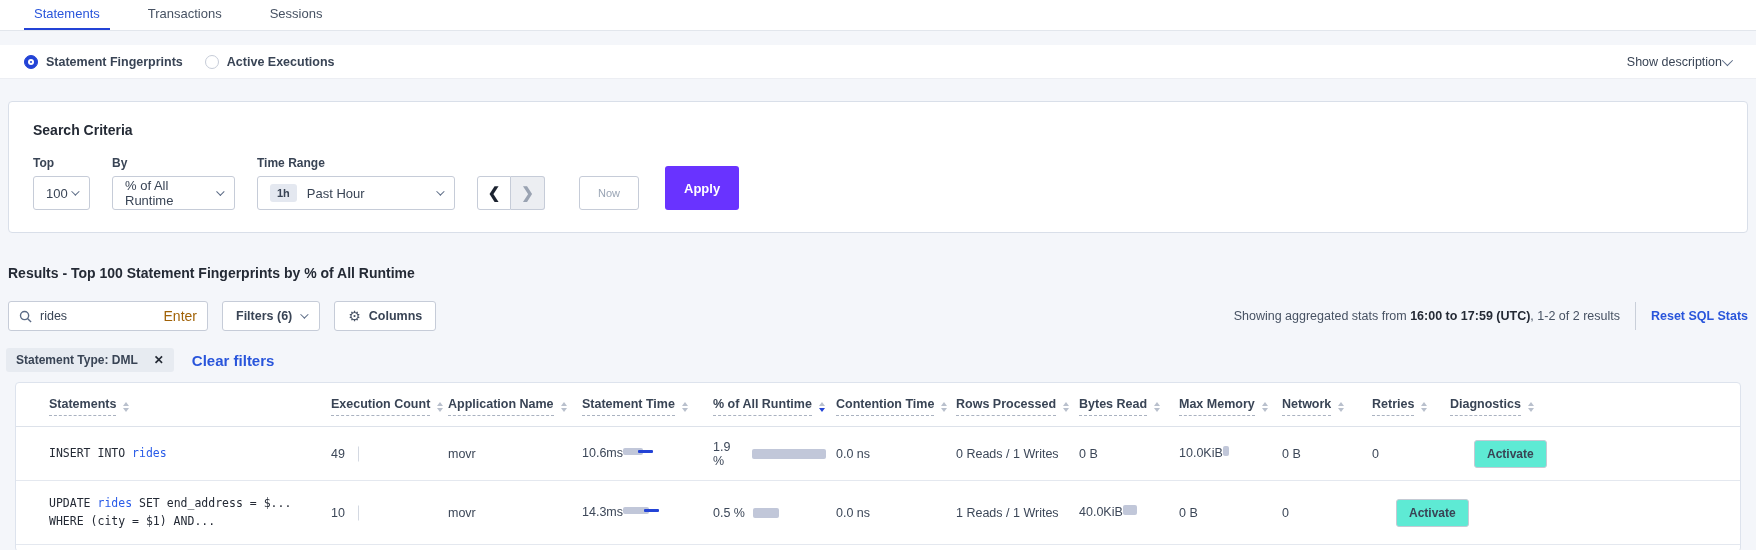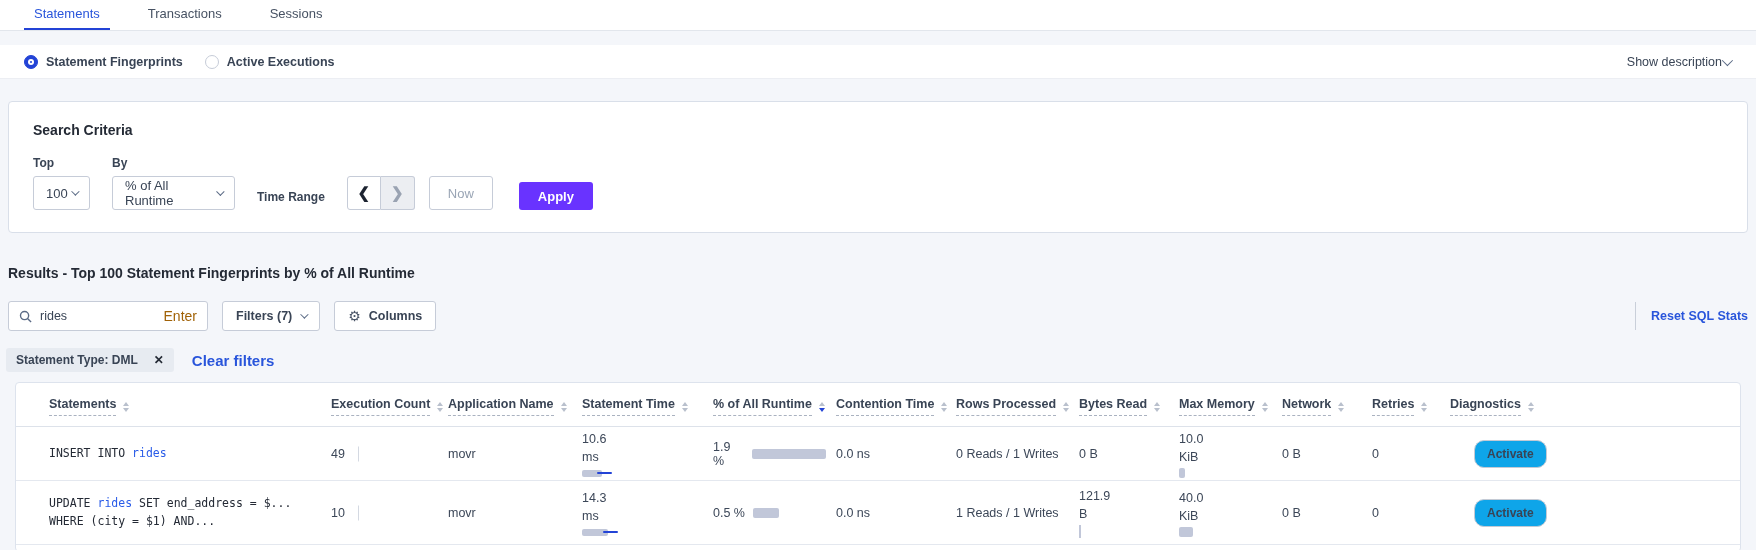--- a/index.html
+++ b/index.html
@@ -71,25 +71,25 @@
   .arrow-group { display:flex; margin-right:14px; }
   .arrow-btn {
     width:34px; height:34px; border:1px solid #c6ccd8; background:#fff;
     display:flex; align-items:center; justify-content:center; cursor:pointer;
     font-size:15px; font-weight:700; color:#1c2330;
   }
   .arrow-btn.prev { border-radius:3px 0 0 3px; }
   .arrow-btn.next { border-radius:0 3px 3px 0; border-left:none; background:#eceef2; color:#9aa3b2; cursor:default; }
   .now-btn {
     height:34px; border:1px solid #c6ccd8; background:#fff; border-radius:3px;
-    padding:0 18px; color:#9aa5b5; font-size:13px; cursor:pointer; margin-right:26px;
-    display:flex; align-items:center;
+    padding:0 18px; color:#9aa5b5; font-size:11px; cursor:pointer; margin-right:26px;
+    display:flex; align-items:center;margin-left:20px;
   }
   .apply-btn {
-    height:28px; background:#6933ff; border:none; border-radius:3px;
+    height:44px; background:#6933ff; border:none; border-radius:3px;
     padding:0 19px; color:#fff; font-size:13px; font-weight:700; cursor:pointer;
     display:flex; align-items:center;
   }
   
   .results-heading { margin:32px 8px 0; font-size:14px; font-weight:700; color:#242a35; }
   .controls-row { margin:20px 8px 0; display:flex; align-items:center; }
   .search-box {
     width:200px; height:30px; border:1px solid #c6ccd8; border-radius:3px; background:#fff;
     display:flex; align-items:center; padding:0 10px; margin-right:14px;
   }
@@ -144,29 +144,29 @@
   .row-2 { height:64px; }
   .cell { font-size:12.5px; color:#3c4758; padding-right:10px; }
   .sql {
     font-family:"DejaVu Sans Mono", monospace; font-size:11.5px; color:#242a35;
     line-height:1.55; cursor:pointer; padding-right:16px;
   }
   .sql .tbl { color:#2a5ce8; }
   .count-cell { position:relative; }
   .count-tick { position:absolute; left:27px; top:50%; transform:translateY(-50%);
     width:1px; height:15px; background:#d4d9e2; }
-  .stacked { display:flex; flex-direction:column; line-height:1.45; }
+  .stacked { display:flex; flex-direction:row; line-height:1.45; }
   .bar-wrap { position:relative; margin-top:3px; height:8px; display:flex; align-items:center; }
   .bar { background:#c1c7d9; border-radius:2px; height:7px; }
   .bar.tall { height:10px; }
   .blue-line { height:2.5px; background:#2343d6; width:15px; margin-left:-5px; border-radius:1px; }
   .inline-bar-cell { display:flex; align-items:center; gap:8px; }
   .vbar { width:3px; height:13px; background:#c1c7d9; margin-top:2px; }
   .activate-btn {
-    height:28px; border:1px solid #c4cad4; border-radius:10px; background:#0ea5e9;
+    height:28px; border:1px solid #c4cad4; border-radius:3px; background:#5eead4;
     padding:0 12px; font-size:12px; font-weight:700; color:#394455; cursor:pointer;
     margin-left:24px;
   }
   .diag-cell { display:flex; }
 </style>
 </head>
 <body>
 
 <div class="tabbar">
   <div class="tab active">Statements</div>
@@ -201,20 +201,25 @@
     </div>
     <div class="field">
       <div class="field-label">By</div>
       <div class="select sel-by">
         <span>% of All Runtime</span>
         <span class="chev small"></span>
       </div>
     </div>
     <div class="field">
       <div class="field-label">Time Range</div>
+      <div class="select sel-range">
+        <span class="range-badge">1h</span>
+        <span>Past Hour</span>
+        <span class="chev small"></span>
+      </div>
     </div>
     <div class="arrow-group">
       <div class="arrow-btn prev">❮</div>
       <div class="arrow-btn next">❯</div>
     </div>
     <button class="now-btn">Now</button>
     <button class="apply-btn">Apply</button>
   </div>
 </div>
 
@@ -223,28 +228,29 @@
 <div class="controls-row">
   <div class="search-box">
     <svg width="13" height="13" viewBox="0 0 14 14">
       <circle cx="6" cy="6" r="4.4" fill="none" stroke="#5a6a85" stroke-width="1.5"></circle>
       <line x1="9.4" y1="9.4" x2="13" y2="13" stroke="#5a6a85" stroke-width="1.5"></line>
     </svg>
     <input type="text" value="rides" style="">
     <span class="enter-hint">Enter</span>
   </div>
   <div class="ctl-btn">
-    <span>Filters (7)</span>
+    <span>Filters (6)</span>
     <span class="chev small"></span>
   </div>
   <div class="ctl-btn">
     <span class="gear">⚙</span>
     <span>Columns</span>
   </div>
   <div class="stats-right">
+    <span class="stats-summary"><span>Showing aggregated stats from </span><b>16:00 to 17:59 (UTC)</b><span>, 1-2 of 2 results</span></span>
     <span class="v-divider"></span>
     <span class="reset-link">Reset SQL Stats</span>
   </div>
 </div>
 
 <div class="chip-row">
   <div class="chip">
     <span>Statement Type: DML</span>
     <span class="chip-x">✕</span>
   </div>
@@ -390,25 +396,20 @@
         <span class="blue-line"></span>
       </span>
     </div>
     <div class="cell inline-bar-cell">
       <span>0.5 %</span>
       <span class="bar tall" style="width:26px"></span>
     </div>
     <div class="cell">0.0 ns</div>
     <div class="cell">1 Reads / 1 Writes</div>
     <div class="cell stacked">
-      <span>121.9</span>
-      <span>B</span>
-      <span class="vbar" style="width:2px"></span>
-    </div>
-    <div class="cell stacked">
       <span>40.0</span>
       <span>KiB</span>
       <span class="bar-wrap">
         <span class="bar tall" style="width:14px"></span>
       </span>
     </div>
     <div class="cell">0 B</div>
     <div class="cell">0</div>
     <div class="cell diag-cell">
       <button class="activate-btn">Activate</button>

